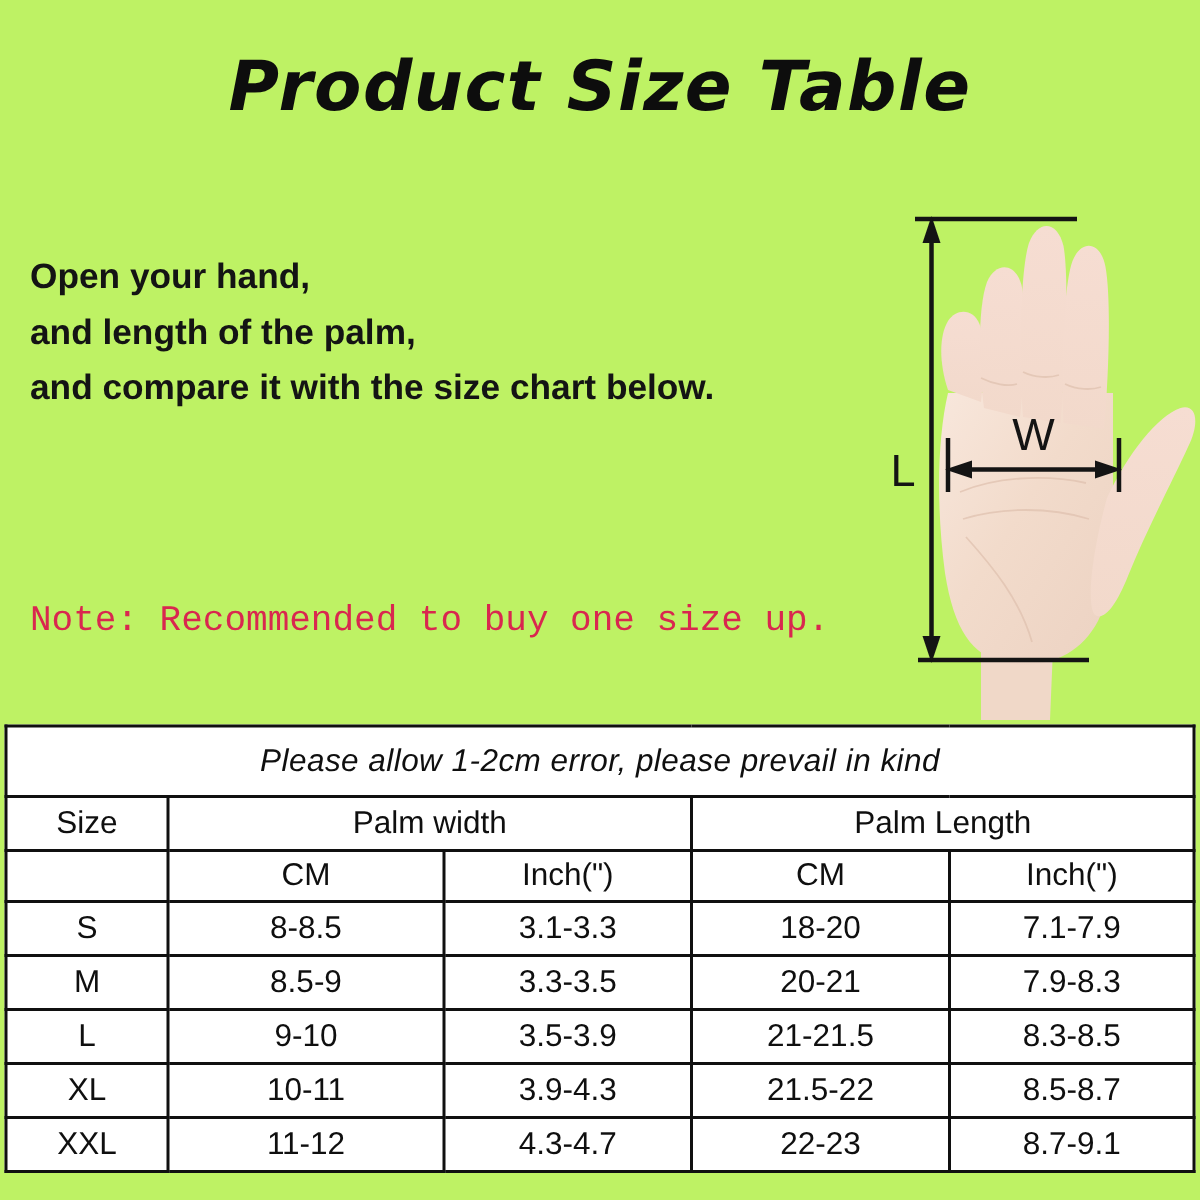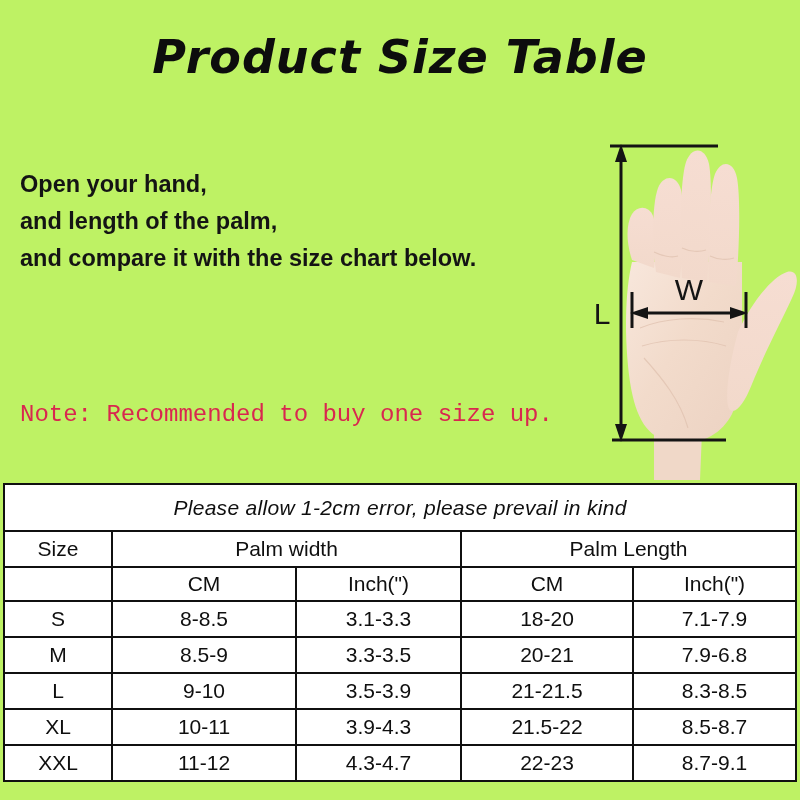--- a/index.html
+++ b/index.html
@@ -215,21 +215,21 @@
           <td class="body-cell">8-8.5</td>
           <td class="body-cell">3.1-3.3</td>
           <td class="body-cell">18-20</td>
           <td class="body-cell">7.1-7.9</td>
         </tr>
         <tr>
           <td class="body-cell size-cell">M</td>
           <td class="body-cell">8.5-9</td>
           <td class="body-cell">3.3-3.5</td>
           <td class="body-cell">20-21</td>
-          <td class="body-cell">7.9-6.8</td>
+          <td class="body-cell">7.9-8.3</td>
         </tr>
         <tr>
           <td class="body-cell size-cell">L</td>
           <td class="body-cell">9-10</td>
           <td class="body-cell">3.5-3.9</td>
           <td class="body-cell">21-21.5</td>
           <td class="body-cell">8.3-8.5</td>
         </tr>
         <tr>
           <td class="body-cell size-cell">XL</td>

